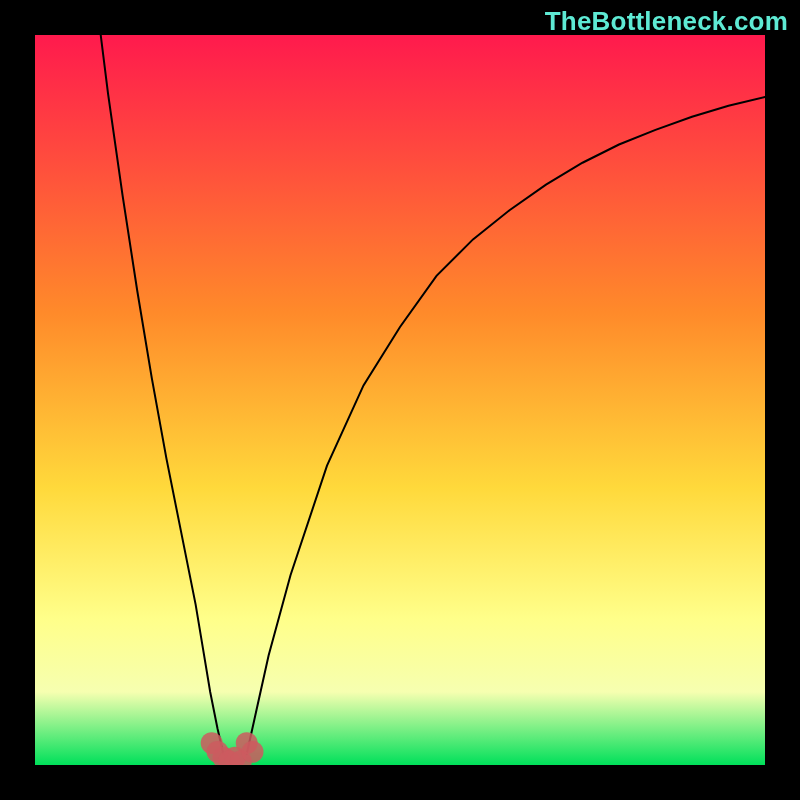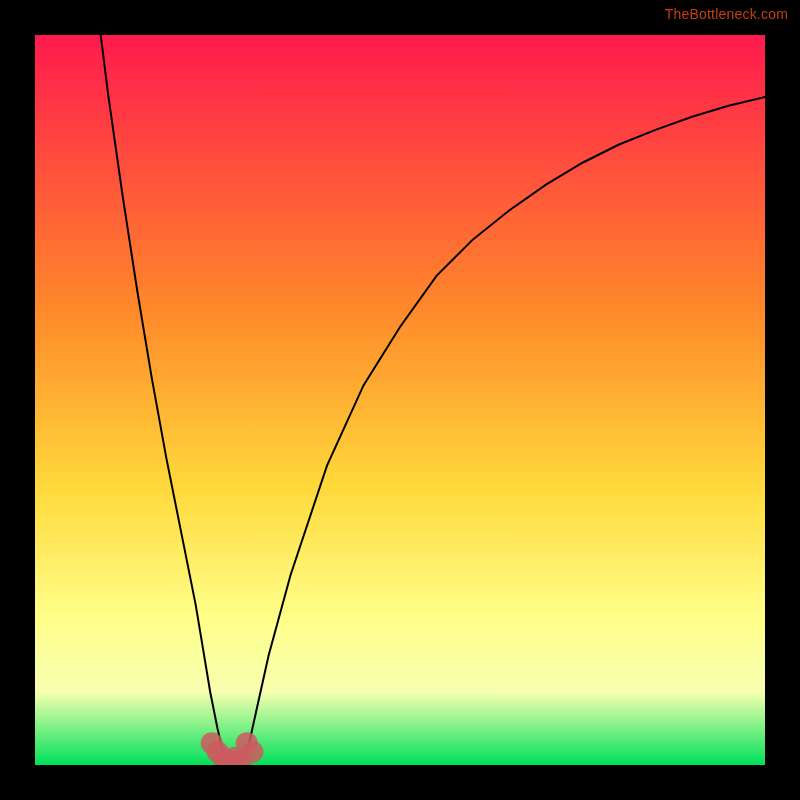--- a/index.html
+++ b/index.html
@@ -26,23 +26,23 @@
     overflow: hidden;
   }
   .gradient {
     position: absolute;
     left: 0; top: 0; width: 100%; height: 100%;
   }
   .watermark {
     position: absolute;
     top: 6px;
     right: 12px;
-    color: #c2410c;
-    font-size: 14px;
-    font-weight: 400;
+    color: #5eead4;
+    font-size: 26px;
+    font-weight: 700;
     letter-spacing: 0.2px;
     user-select: none;
   }
   svg.curves {
     position: absolute;
     left: 0; top: 0;
     width: 100%; height: 100%;
   }
   .marker {
     fill: #cc5a5f;

